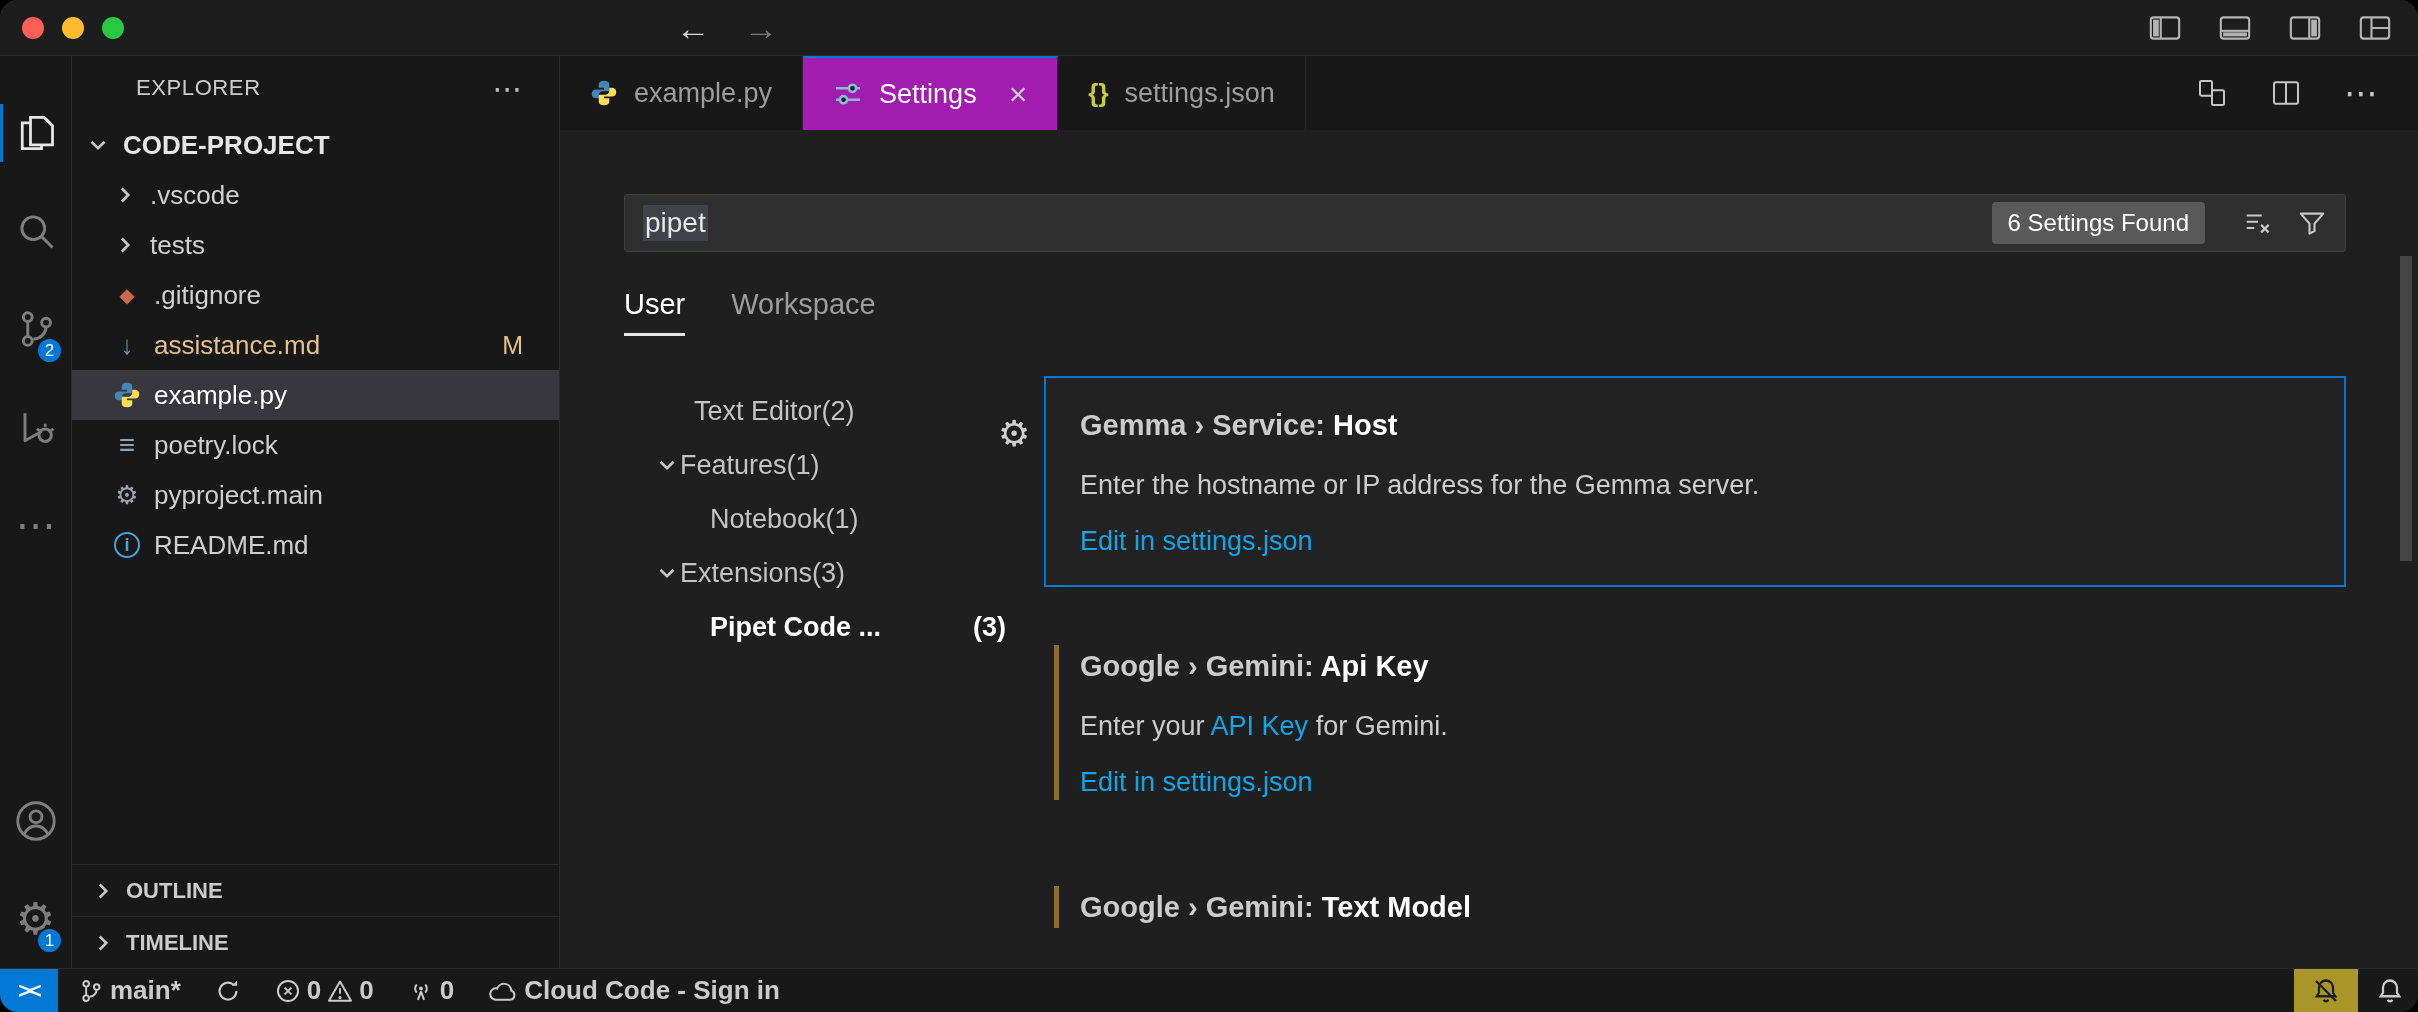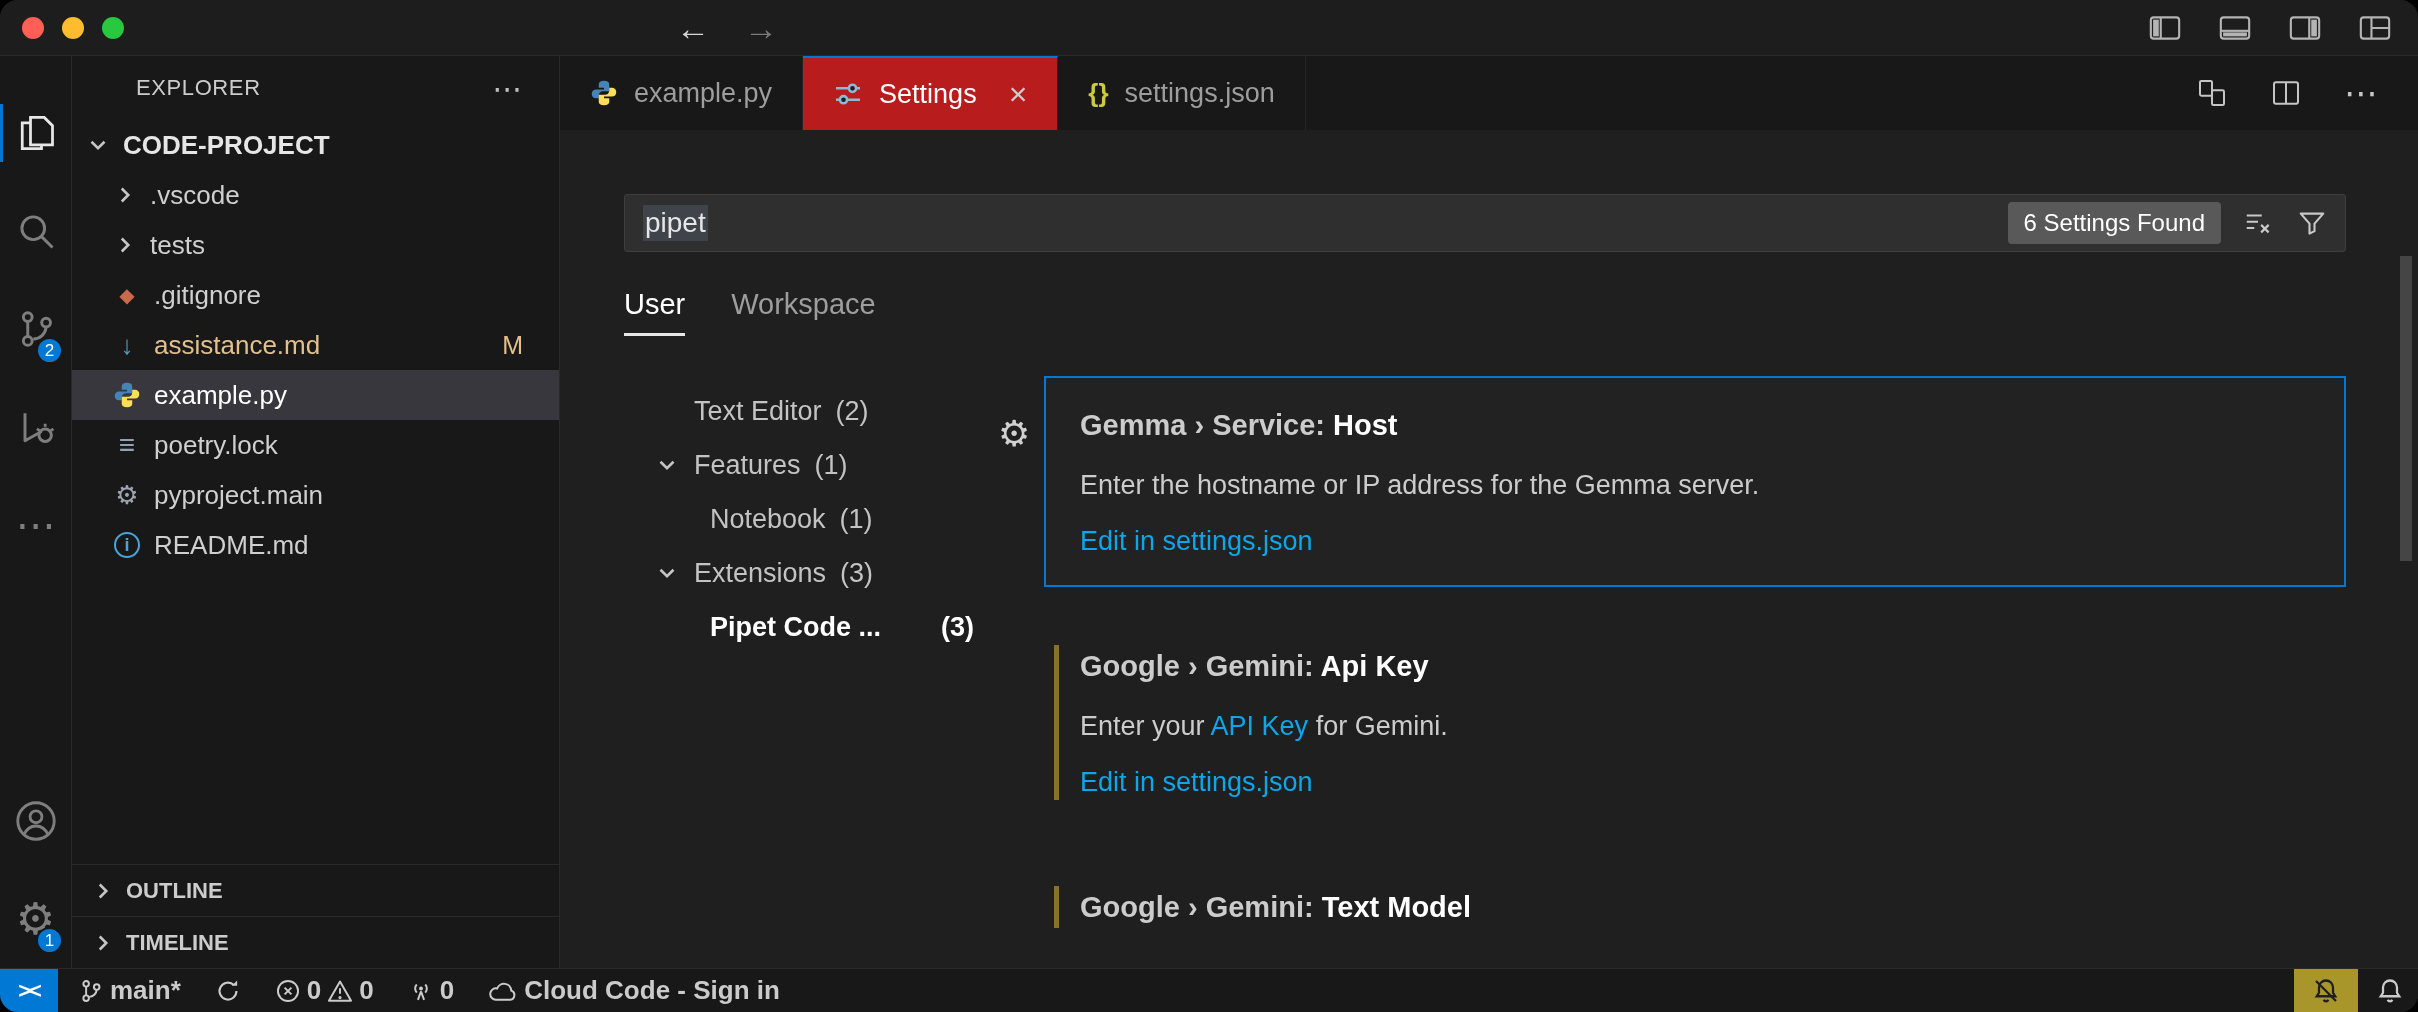--- a/index.html
+++ b/index.html
@@ -70,45 +70,45 @@
   .icon-lock{color:#93a1b0;font-size:28px;}
   .icon-toml{color:#9da5b4;font-size:26px;}
   .icon-info{width:26px;height:26px;border:2px solid #4ba3d9;border-radius:50%;color:#4ba3d9;font-size:18px;display:flex;align-items:center;justify-content:center;font-weight:700;}
   .sb-spacer{flex:1;}
   .side-section{height:52px;flex:none;border-top:1px solid #2a2a2a;display:flex;align-items:center;gap:10px;padding:0 20px 0 18px;font-size:22px;font-weight:700;color:#cccccc;}
 
   
   .editor{flex:1;display:flex;flex-direction:column;background:#1f1f1f;min-width:0;position:relative;}
   .tabbar{height:74px;flex:none;background:#181818;display:flex;align-items:stretch;}
   .tab{display:flex;align-items:center;gap:16px;padding:0 30px;border-right:1px solid #252526;font-size:27px;color:#9d9d9d;position:relative;}
-  .tab.active{background:#b91c1c;color:#ffffff;border-top:2px solid #0078d4;}
+  .tab.active{background:#a21caf;color:#ffffff;border-top:2px solid #0078d4;}
   .tab .close{margin-left:16px;font-size:32px;color:#cccccc;}
   .tab .json-braces{color:#cbcb41;font-size:26px;font-weight:700;}
   .tab-actions{margin-left:auto;display:flex;align-items:center;gap:42px;padding-right:40px;color:#c5c5c5;}
   .tab-actions .more{font-size:34px;}
 
   
   .settings{flex:1;display:flex;flex-direction:column;min-height:0;padding:64px 72px 0 64px;}
   .search-row{
     flex:none;height:58px;background:#2f2f2f;border:1px solid #3e3e3e;border-radius:3px;
-    display:flex;align-items:center;padding:8px 18px;font-size:28px;color:#e6e6e6;gap:22px;
+    display:flex;align-items:center;padding:8px 18px;font-size:28px;color:#e6e6e6;gap:38px;
   }
   .search-value{background:#3f434a;padding:2px 2px;}
   .results-badge{margin-left:auto;background:#595959;color:#ffffff;font-size:24px;padding:7px 16px;border-radius:4px;white-space:nowrap;}
   .search-icons{display:flex;align-items:center;gap:24px;color:#c8c8c8;}
   .scope-row{flex:none;margin-top:36px;display:flex;align-items:center;}
   .scope-tab{font-size:29px;color:#9d9d9d;padding-bottom:12px;margin-right:46px;border-bottom:3px solid transparent;}
   .scope-tab.active{color:#ffffff;border-bottom-color:#e7e7e7;}
   .backup-btn{
     margin-left:auto;background:#0078d4;color:#ffffff;font-size:27px;
     padding:14px 26px;border-radius:4px;border:none;white-space:nowrap;
   }
   .settings-body{flex:1;margin-top:40px;display:flex;min-height:0;overflow:hidden;}
   .toc{width:420px;flex:none;padding-top:8px;font-size:27px;color:#c3c3c3;}
-  .toc-row{height:54px;display:flex;align-items:center;padding-left:70px;padding-right:70px;gap:14px;}
+  .toc-row{height:54px;display:flex;align-items:center;padding-left:70px;padding-right:38px;}
   .toc-row.with-chevron{padding-left:30px;}
   .toc-row.level1{padding-left:86px;}
   .toc-row .count{color:#c3c3c3;}
   .toc-row.selected{color:#ffffff;font-weight:700;}
   .toc-row.selected .count{margin-left:auto;color:#ffffff;}
   .settings-list{flex:1;position:relative;min-width:0;}
   .row-gear{position:absolute;left:-46px;top:40px;font-size:36px;color:#d0d0d0;}
   .setting-row{position:relative;border:2px solid transparent;padding:28px 34px;margin-bottom:30px;}
   .setting-row.focused{border-color:#0078d4;background:rgba(255,255,255,0.015);}
   .setting-row.modified::before{content:"";position:absolute;left:8px;top:26px;bottom:26px;width:5px;background:#8a6f2f;}

